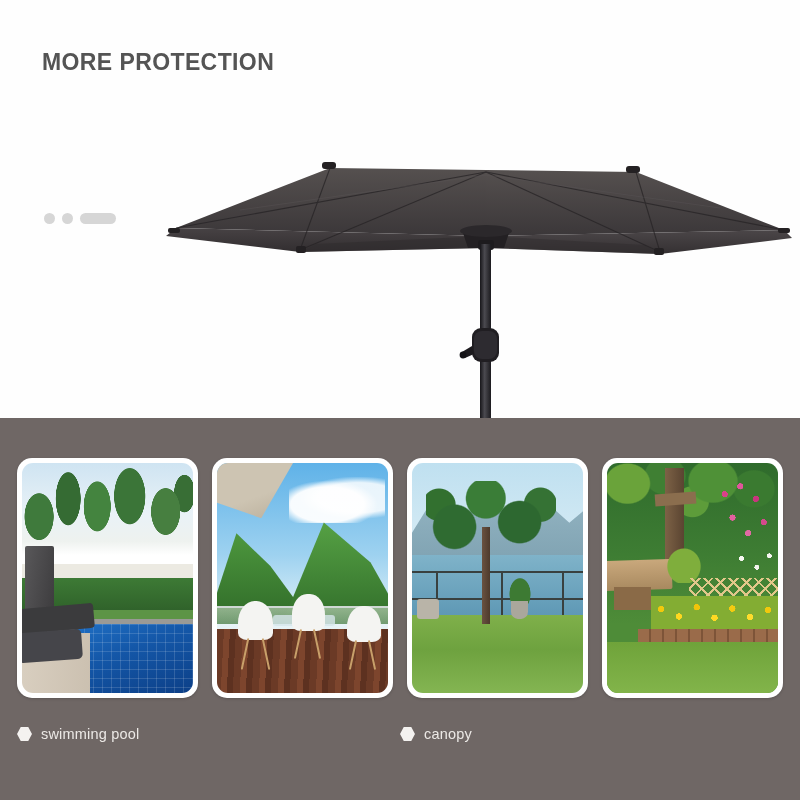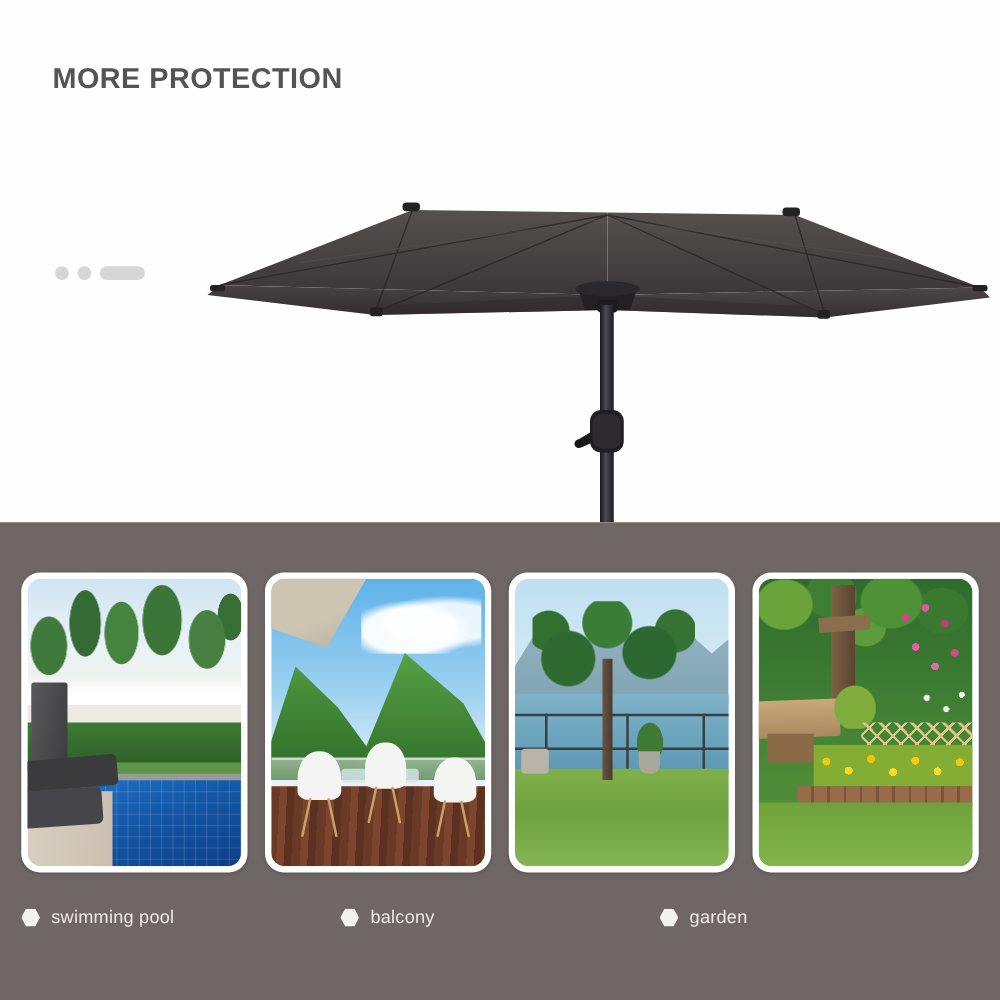--- a/index.html
+++ b/index.html
@@ -1,21 +1,21 @@
 <!DOCTYPE html>
 <html><head>
 <meta charset="utf-8">
 <style>
   html,body{margin:0;padding:0;}
   body{
     width:800px;height:800px;
     font-family:"Liberation Sans","DejaVu Sans",sans-serif;
     background:#ffffff;overflow:hidden;
   }
-  .page{position:relative;width:800px;height:800px;background:#a16207;}
+  .page{position:relative;width:800px;height:800px;background:#701a75;}
 
   
   .hero{position:absolute;left:0;top:0;width:800px;height:418px;background:#fefefe;overflow:hidden;}
 
   .copy{position:absolute;left:42px;top:50px;width:330px;}
   .headline{
     font-size:23px;font-weight:bold;letter-spacing:.4px;
     color:#545454;margin:0 0 16px 0;line-height:1.1;
   }
   .subline{
@@ -355,21 +355,17 @@
     </div>
   </div>
 
   <div class="captions">
     <div class="cap">
       <span class="hexbullet"></span>
       <span class="caplabel">swimming pool</span>
     </div>
     <div class="cap">
       <span class="hexbullet"></span>
-      <span class="caplabel">balcony</span>
-    </div>
-    <div class="cap">
-      <span class="hexbullet"></span>
-      <span class="caplabel">garden</span>
+      <span class="caplabel">canopy</span>
     </div>
   </div>
 
 </div>
 
 </body></html>

